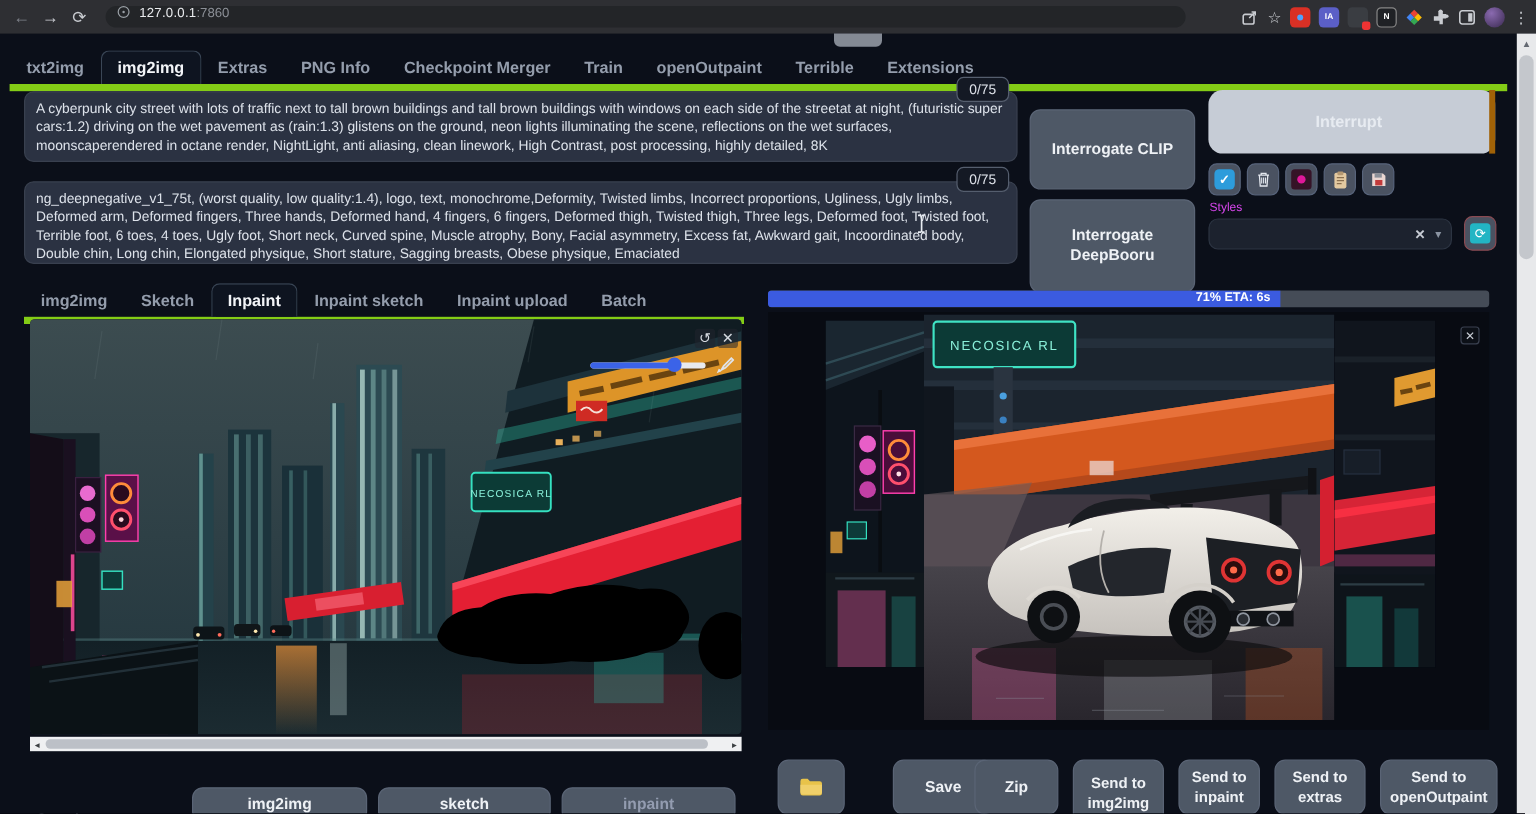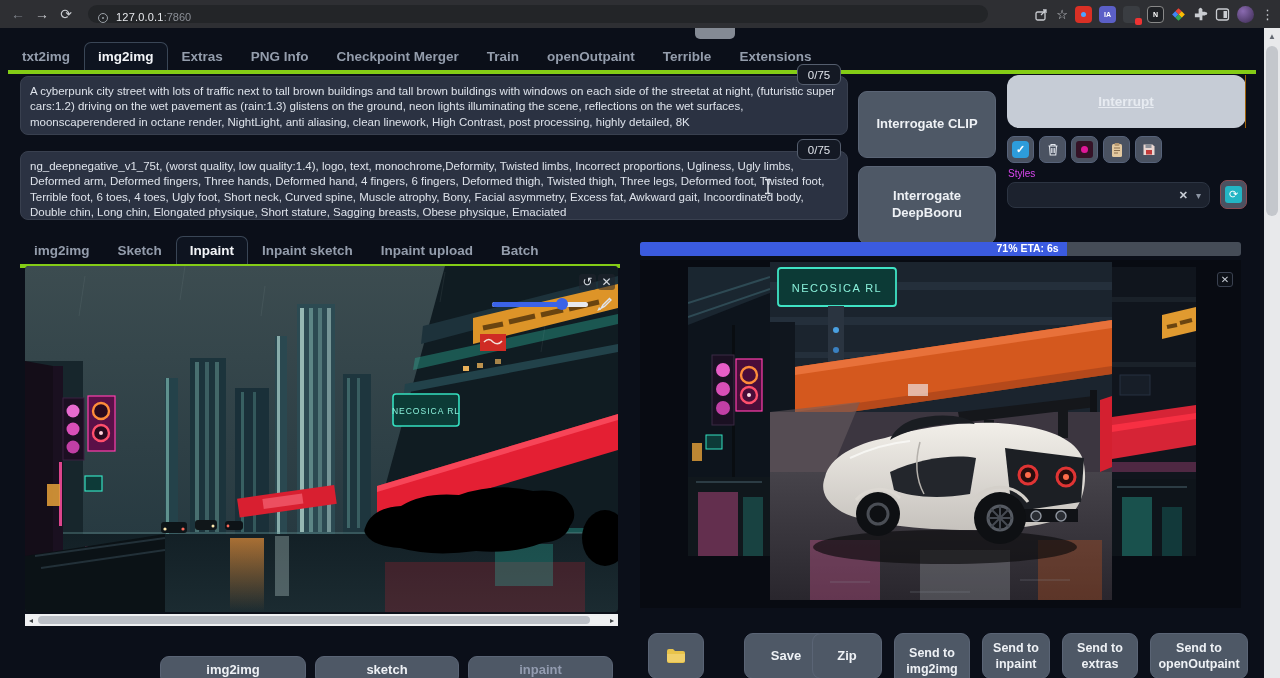--- a/index.html
+++ b/index.html
@@ -7,40 +7,40 @@
   .app {
     position:relative; width:1280px; height:678px; overflow:hidden;
     background:#0b0f19; font-family:"Liberation Sans", sans-serif; color:#dde2ea;
   }
   .abs { position:absolute; }
 
   
   .chrome { position:absolute; left:0; top:0; width:1280px; height:28px; background:#2e2f33; display:flex; align-items:center; }
   .nav-glyph { font-size:14px; color:#c9ccd1; width:24px; text-align:center; cursor:default; }
   .nav-glyph.dim { color:#7e828a; }
-  .omnibox { position:absolute; left:88px; top:5px; width:900px; height:18px; border-radius:9px; background:#232528; display:flex; align-items:flex-end; padding:0 10px; }
+  .omnibox { position:absolute; left:88px; top:5px; width:900px; height:18px; border-radius:9px; background:#232528; display:flex; align-items:flex-start; padding:0 10px; }
   .site-info { width:10px; height:10px; border:1.2px solid #9aa0a6; border-radius:50%; margin-right:8px; position:relative; }
   .site-info::after { content:""; position:absolute; left:3px; top:3px; width:2px; height:2px; background:#9aa0a6; border-radius:50%; }
   .url { font-size:11px; color:#e8eaed; letter-spacing:.2px; }
   .url-port { font-size:11px; color:#8b8f96; }
   .chrome-right { position:absolute; right:4px; top:0; height:28px; display:flex; align-items:center; gap:7px; }
   .extico { width:17px; height:17px; border-radius:4px; display:flex; align-items:center; justify-content:center; font-size:7px; font-weight:bold; color:#fff; }
 
   
-  .tabbar { position:absolute; left:8px; right:24px; display:flex; align-items:flex-start; border-bottom:4px solid #84cc16; }
+  .tabbar { position:absolute; left:8px; right:24px; display:flex; align-items:flex-start; border-bottom:6px solid #84cc16; }
   .tab { padding:6px 13px; font-size:13.5px; font-weight:600; color:#949dac; border:1px solid transparent; border-bottom:none; border-radius:7px 7px 0 0; cursor:default; white-space:nowrap; }
   .tab.active { color:#f3f5f8; border-color:#3a4656; background:#0e1420; }
 
   
   .prompt { position:absolute; background:#2b3242; border:1px solid #39404f; border-radius:8px; color:#dde2ea; font-family:"Liberation Sans", sans-serif; font-size:11.5px; line-height:1.33; padding:7px 9px; resize:none; overflow:hidden; }
   .counter { position:absolute; width:44px; height:21px; background:#141924; border:1px solid #555e6e; border-radius:6px; color:#dfe3ea; font-size:11.5px; display:flex; align-items:center; justify-content:center; z-index:3; }
   .gbtn { position:absolute; background:#4e5866; border:1px solid #5a6475; border-radius:9px; color:#eef1f5; font-weight:bold; font-size:13px; display:flex; align-items:center; justify-content:center; text-align:center; line-height:1.3; cursor:default;margin-top:16px; }
   .lightpair { position:absolute; background:#c6ccd6; border-radius:12px; display:flex; }
   .lightpair .half { flex:1; display:flex; align-items:center; justify-content:center; font-size:13.5px; font-weight:bold; color:#e7ebf1; }
-  .lightpair .half:first-child { border-right:1px solid #a16207;text-decoration:underline; }
+  .lightpair .half:first-child { border-right:5px solid #a16207; }
   .iconbtn { position:absolute; width:27px; height:27px; background:#4a5261; border:1px solid #57637a; border-radius:7px; display:flex; align-items:center; justify-content:center; }
   .styleslabel { position:absolute; font-size:10px; color:#d946ef; }
   .dropdown { position:absolute; background:#1c222e; border:1px solid #2c3442; border-radius:8px; display:flex; align-items:center; justify-content:flex-end; padding:0 8px; gap:8px; }
 
   
   .ptrack { position:absolute; background:#454c57; border-radius:3px; overflow:hidden; }
   .pfill { position:absolute; left:0; top:0; bottom:0; background:#3b5be0; display:flex; justify-content:flex-end; padding-right:8px; }
   .plabel { font-size:10.5px; font-weight:bold; color:#fff; white-space:nowrap; }
 
   

